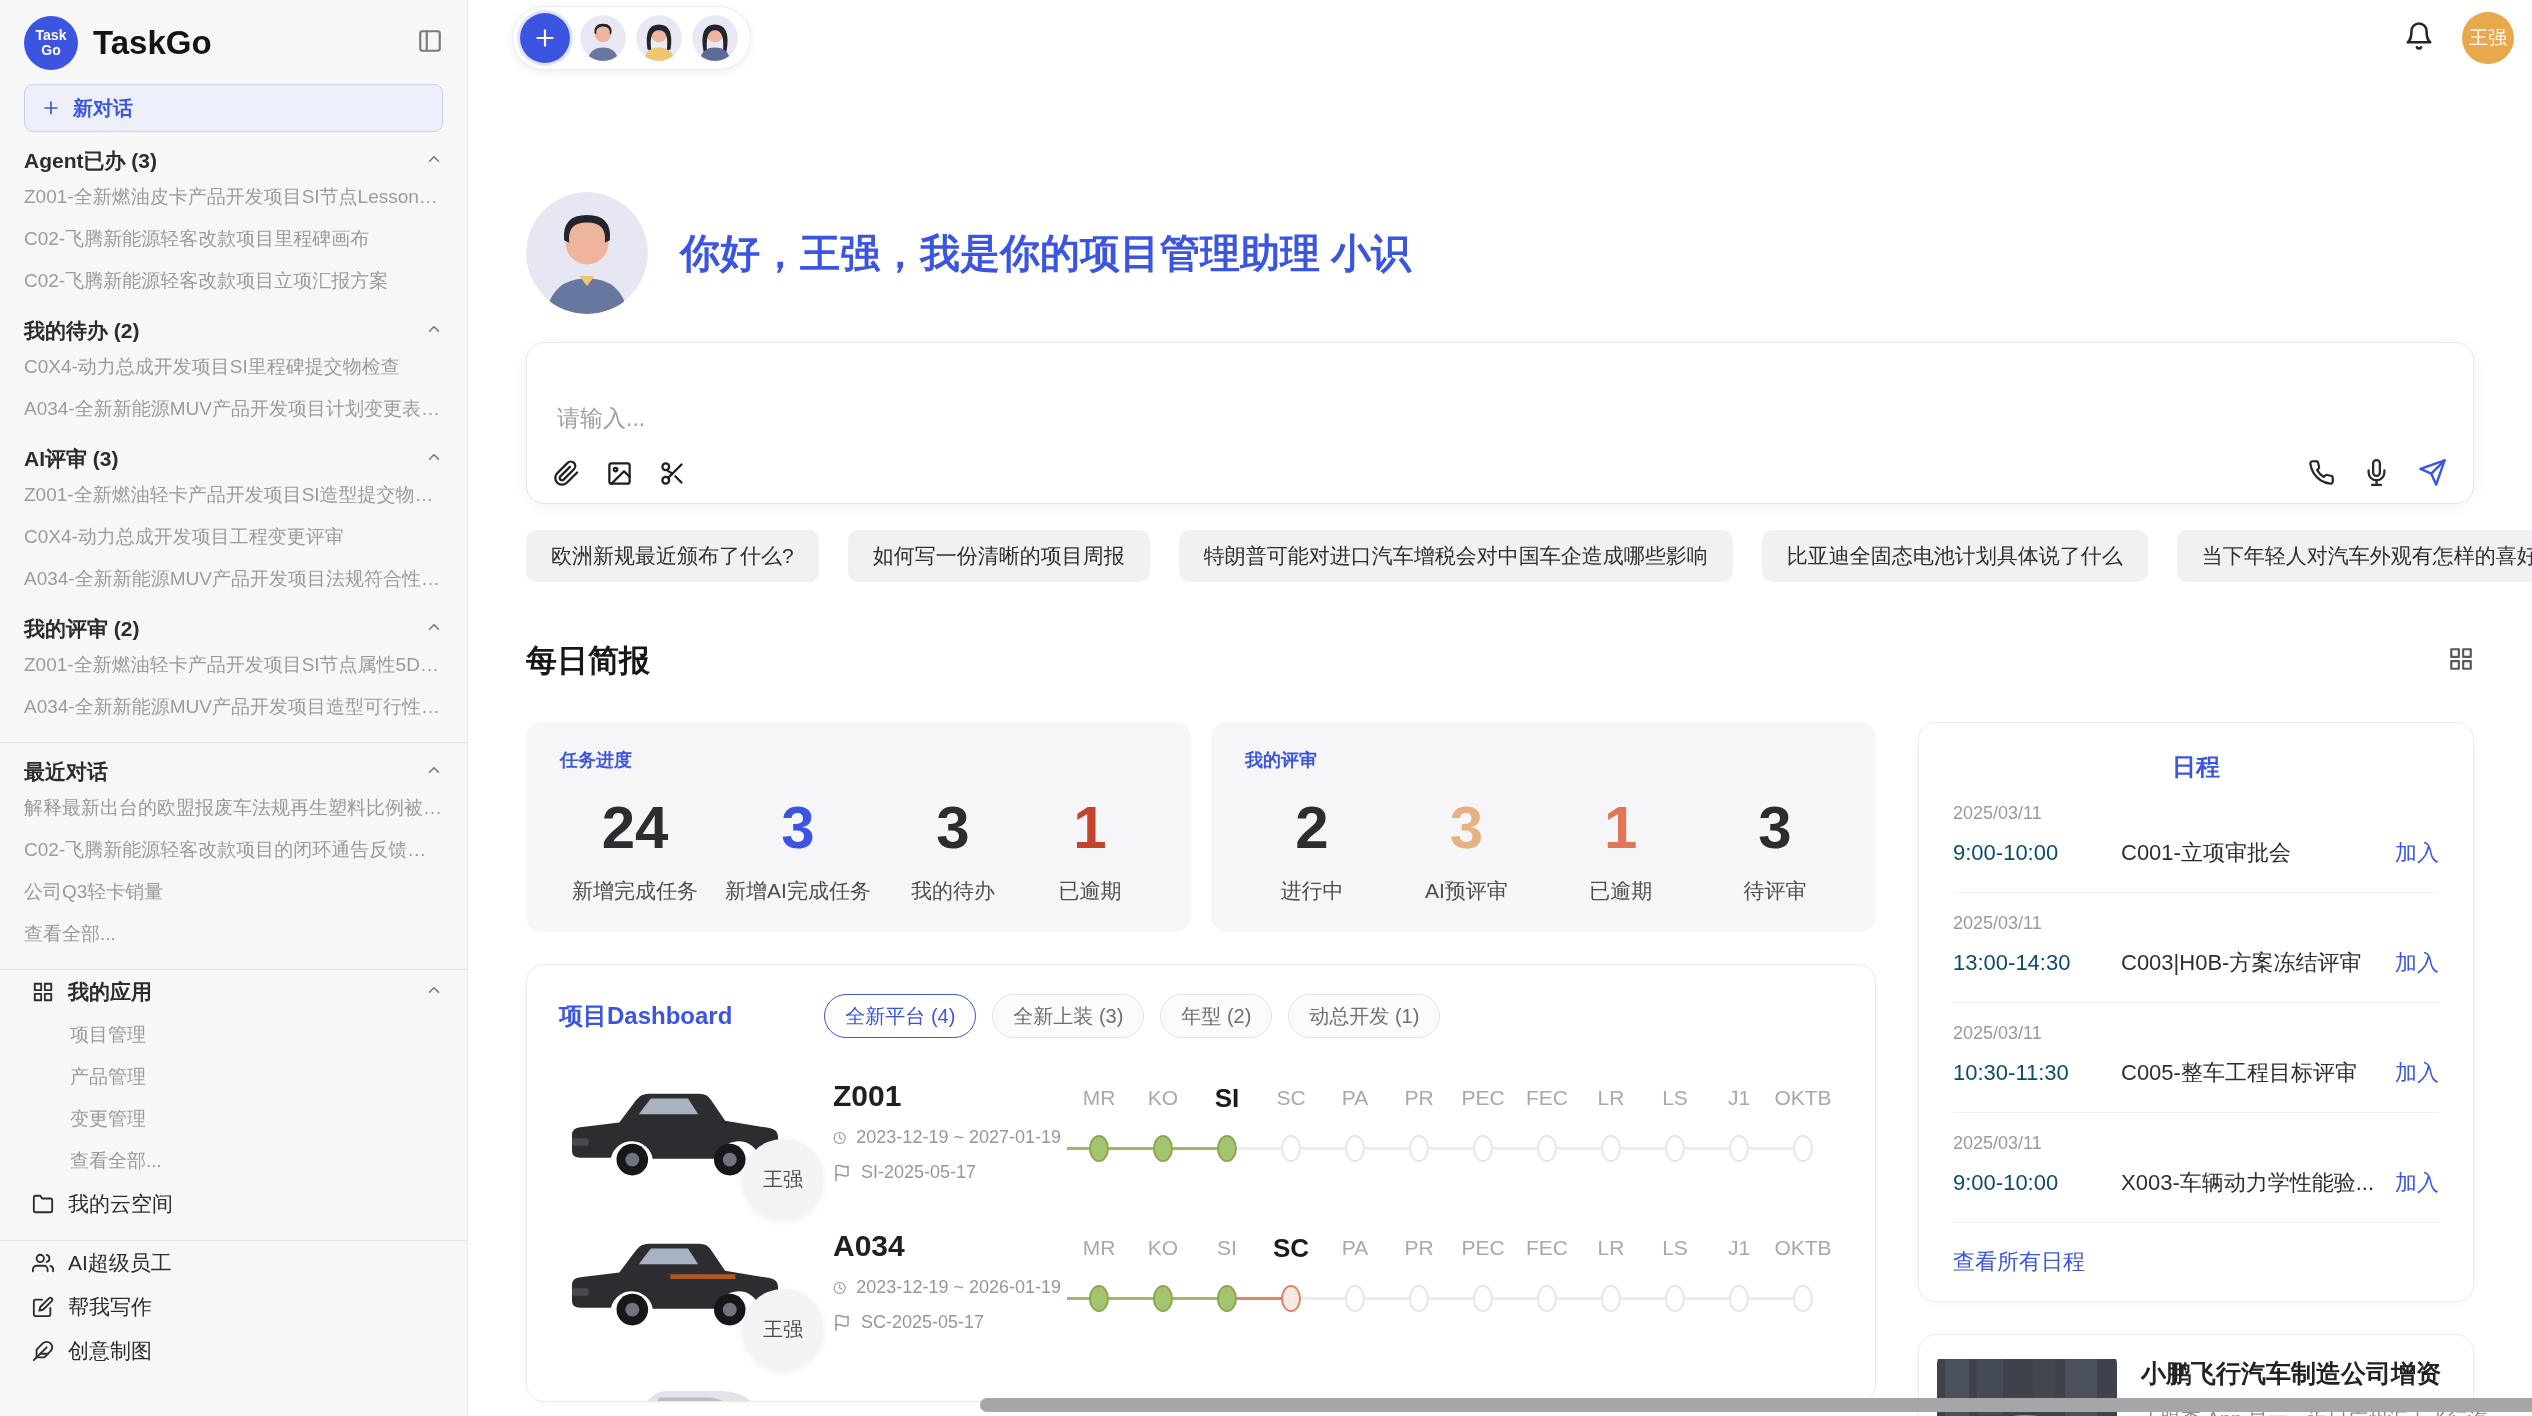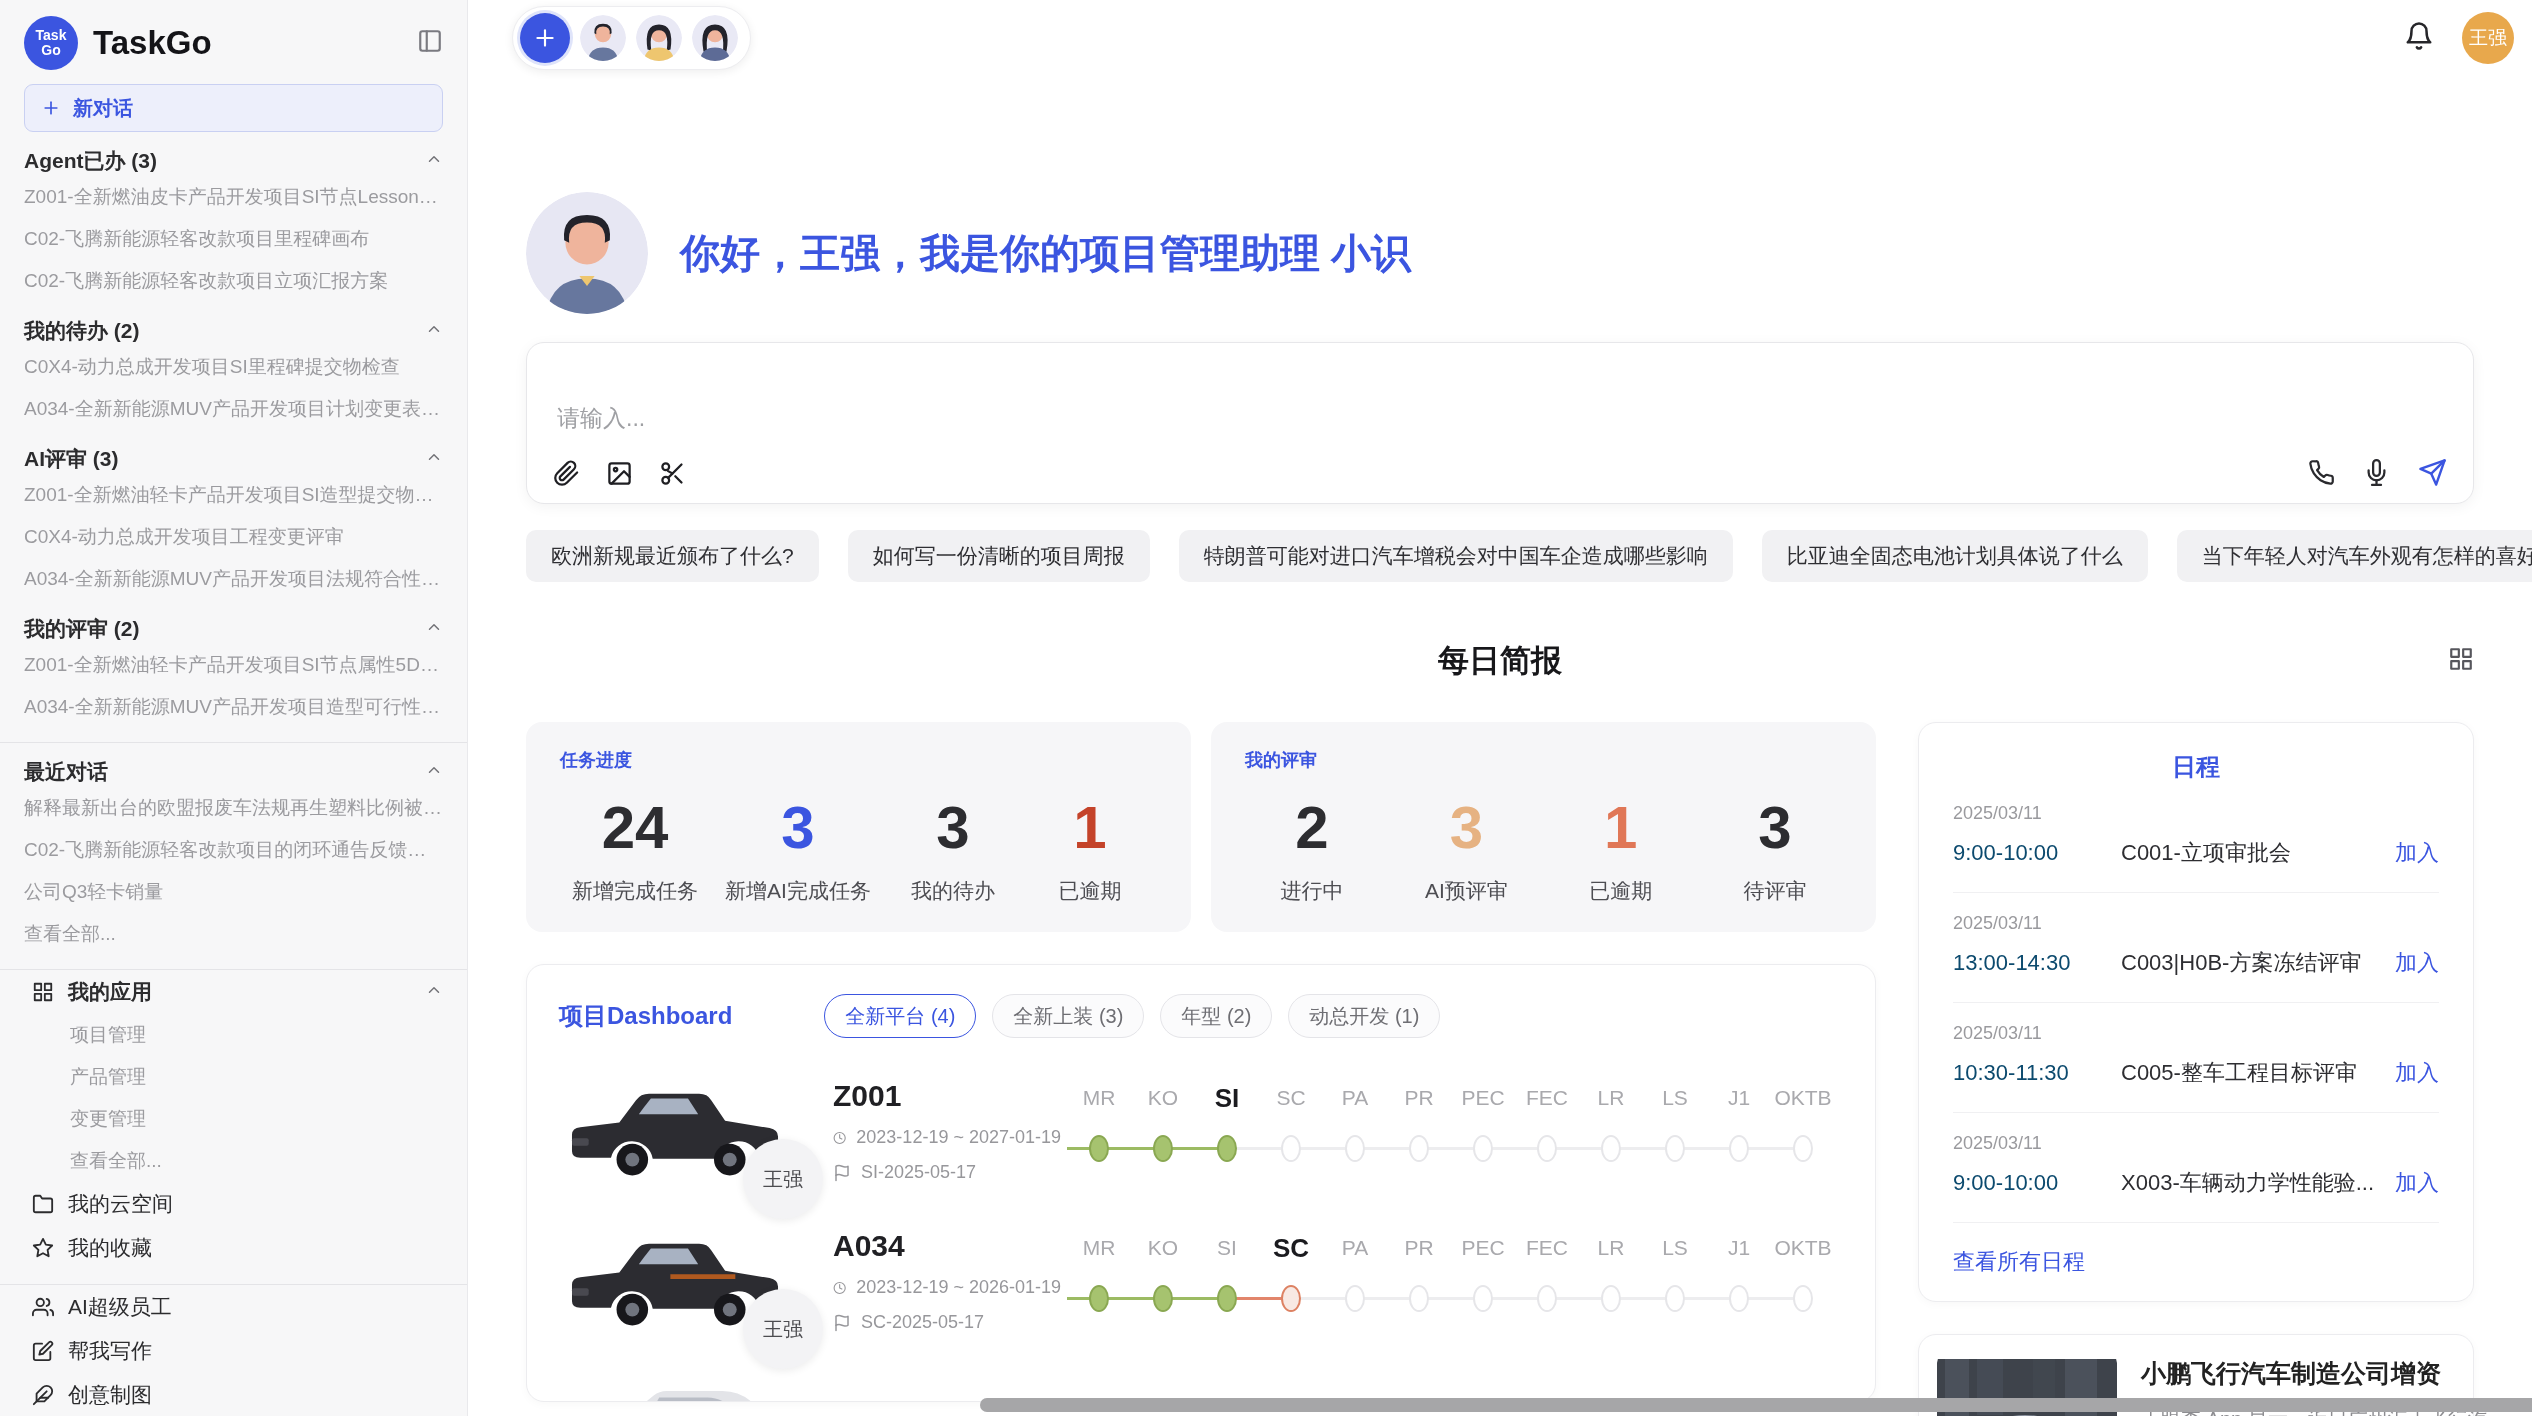--- a/index.html
+++ b/index.html
@@ -52,21 +52,21 @@
   .composer textarea::placeholder{color:#9fa0a4}
   .cmp-left{position:absolute;left:26px;bottom:16px;display:flex;gap:26px;color:#1f1f23;align-items:center}
   .cmp-right{position:absolute;right:26px;bottom:16px;display:flex;gap:28px;align-items:center;color:#2a2a2e}
   .cmp-right .send{color:#3b55e0}
   .cmp-left svg,.cmp-right svg{cursor:pointer}
 
   .chips{display:flex;gap:29px;margin-top:26px}
   .chip{height:52px;background:#f1f1f3;border-radius:10px;display:flex;align-items:center;padding:0 25px;
         font-size:21px;color:#2f2f33;white-space:nowrap;cursor:pointer}
 
-  .brief-head{position:relative;margin-top:58px;text-align:center;height:44px}
+  .brief-head{position:relative;margin-top:58px;text-align:left;height:44px}
   .brief-title{font-size:31px;font-weight:700;color:#17171a}
   .brief-grid{position:absolute;right:0;top:6px;color:#56565c;cursor:pointer}
 
   .brief-body{display:flex;margin-top:38px;gap:42px;align-items:flex-start}
   .col-left{flex:1;min-width:0}
   .col-right{width:556px;min-width:556px}
 
   .stats-row{display:flex;gap:20px}
   .stat-card{flex:1;background:#f6f6f8;border-radius:16px;padding:26px 34px;box-sizing:border-box;height:210px}
   .stat-card h3{margin:0;font-size:18px;color:#3b55e0;font-weight:600}
@@ -240,26 +240,20 @@
       <div class="s-item sub-item">产品管理</div>
       <div class="s-item sub-item">变更管理</div>
     </div>
   <div class="s-item sub-item">查看全部...</div>
 
   <div class="side-link">
     <svg class="ic" width="22" height="22" viewBox="0 0 24 24">
         <path d="M22 19a2 2 0 0 1-2 2H4a2 2 0 0 1-2-2V5a2 2 0 0 1 2-2h5l2 3h9a2 2 0 0 1 2 2z"></path>
       </svg>
     <span>我的云空间</span>
-  </div>
-  <div class="side-link">
-    <svg class="ic" width="22" height="22" viewBox="0 0 24 24">
-        <polygon points="12 2 15.09 8.26 22 9.27 17 14.14 18.18 21.02 12 17.77 5.82 21.02 7 14.14 2 9.27 8.91 8.26 12 2"></polygon>
-      </svg>
-    <span>我的收藏</span>
   </div>
 
   <div class="divider"></div>
 
   <div class="side-link">
     <svg class="ic" width="22" height="22" viewBox="0 0 24 24">
         <path d="M17 21v-2a4 4 0 0 0-4-4H5a4 4 0 0 0-4 4v2"></path>
         <circle cx="9" cy="7" r="4"></circle>
         <path d="M23 21v-2a4 4 0 0 0-3-3.87"></path>
         <path d="M16 3.13a4 4 0 0 1 0 7.75"></path>

